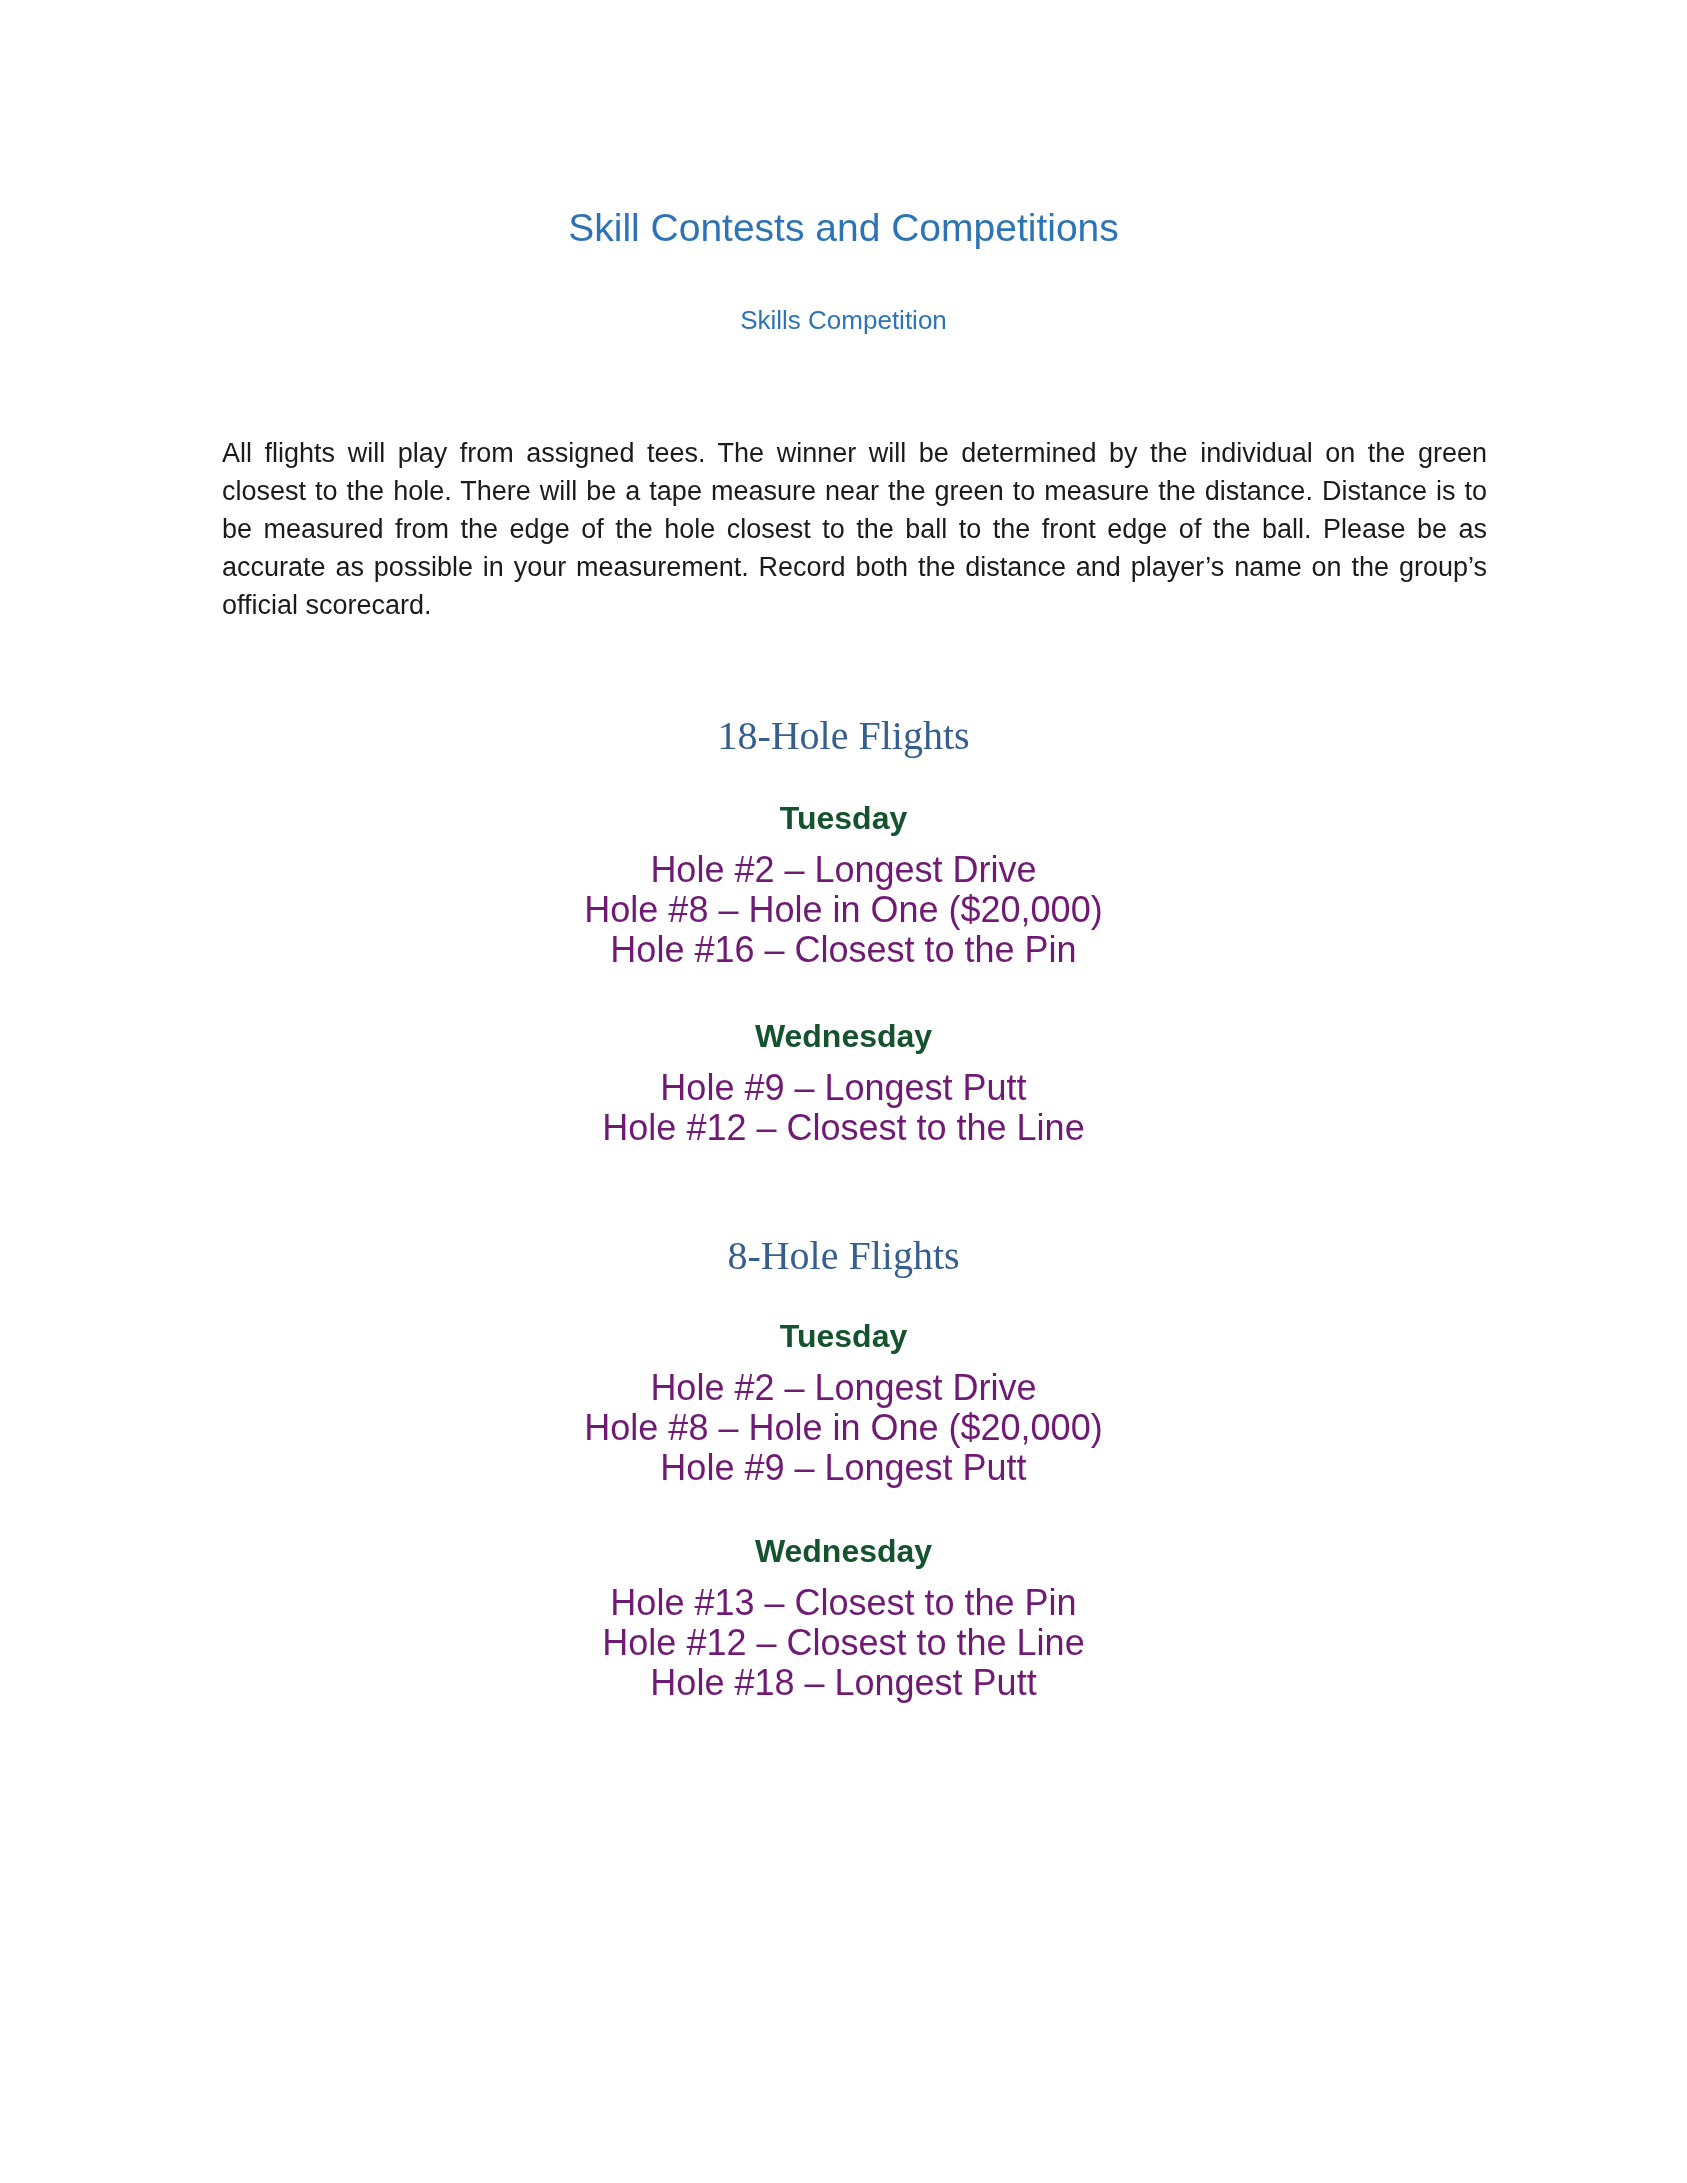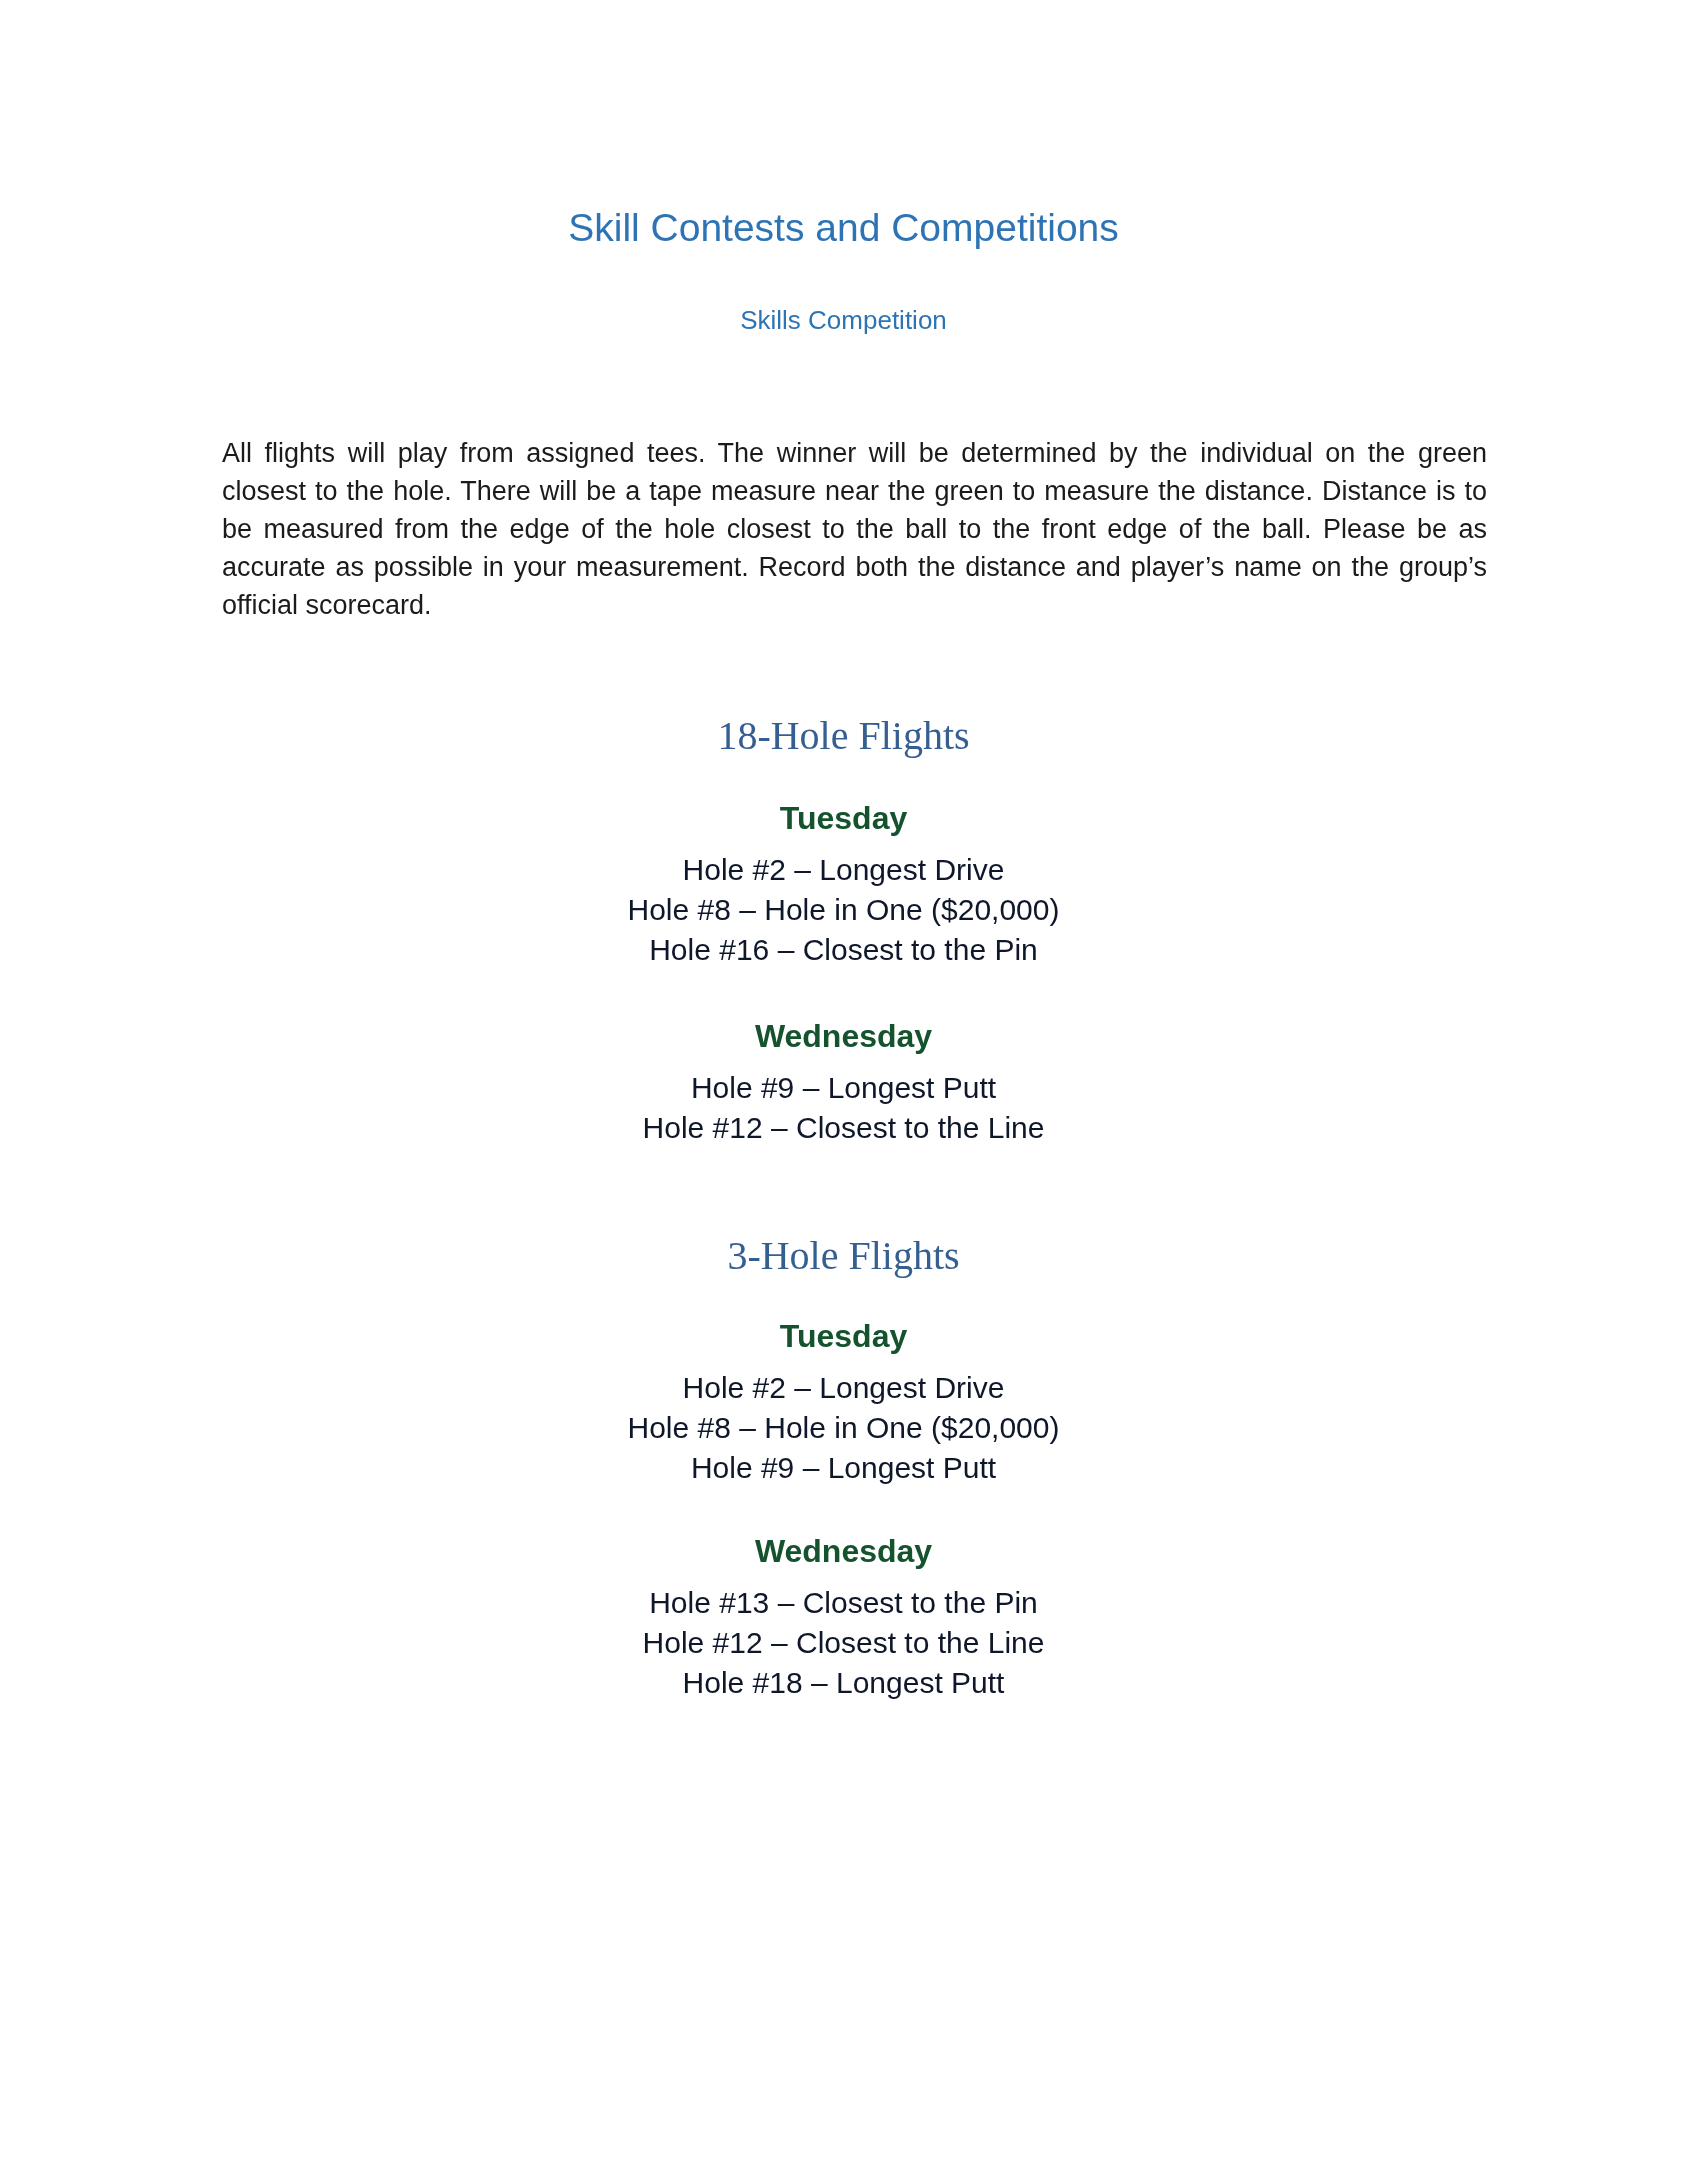--- a/index.html
+++ b/index.html
@@ -60,25 +60,25 @@
   .day-header {
     margin: 12px;
     font-size: 32px;
     font-weight: 700;
     line-height: 40px;
     text-align: center;
     color: #14532d;
   }
   .event-line {
     margin: 0;
-    font-size: 30px;
+    font-size: 36px;
     font-weight: 400;
     line-height: 40px;
     text-align: center;
-    color: #0f172a;
+    color: #701a75;
   }
 </style>
 </head>
 <body>
 
 <div class="doc-page">
 
   <h1 class="doc-title">Skill Contests and Competitions</h1>
 
   <h2 class="doc-subtitle">Skills Competition</h2>
@@ -93,21 +93,21 @@
     <p class="event-line">Hole #8 – Hole in One ($20,000)</p>
     <p class="event-line">Hole #16 – Closest to the Pin</p>
   </div>
 
   <div class="day-block g2">
     <p class="day-header">Wednesday</p>
     <p class="event-line">Hole #9 – Longest Putt</p>
     <p class="event-line">Hole #12 – Closest to the Line</p>
   </div>
 
-  <h3 class="section-heading h9">3-Hole Flights</h3>
+  <h3 class="section-heading h9">8-Hole Flights</h3>
 
   <div class="day-block g3">
     <p class="day-header">Tuesday</p>
     <p class="event-line">Hole #2 – Longest Drive</p>
     <p class="event-line">Hole #8 – Hole in One ($20,000)</p>
     <p class="event-line">Hole #9 – Longest Putt</p>
   </div>
 
   <div class="day-block g4">
     <p class="day-header">Wednesday</p>

